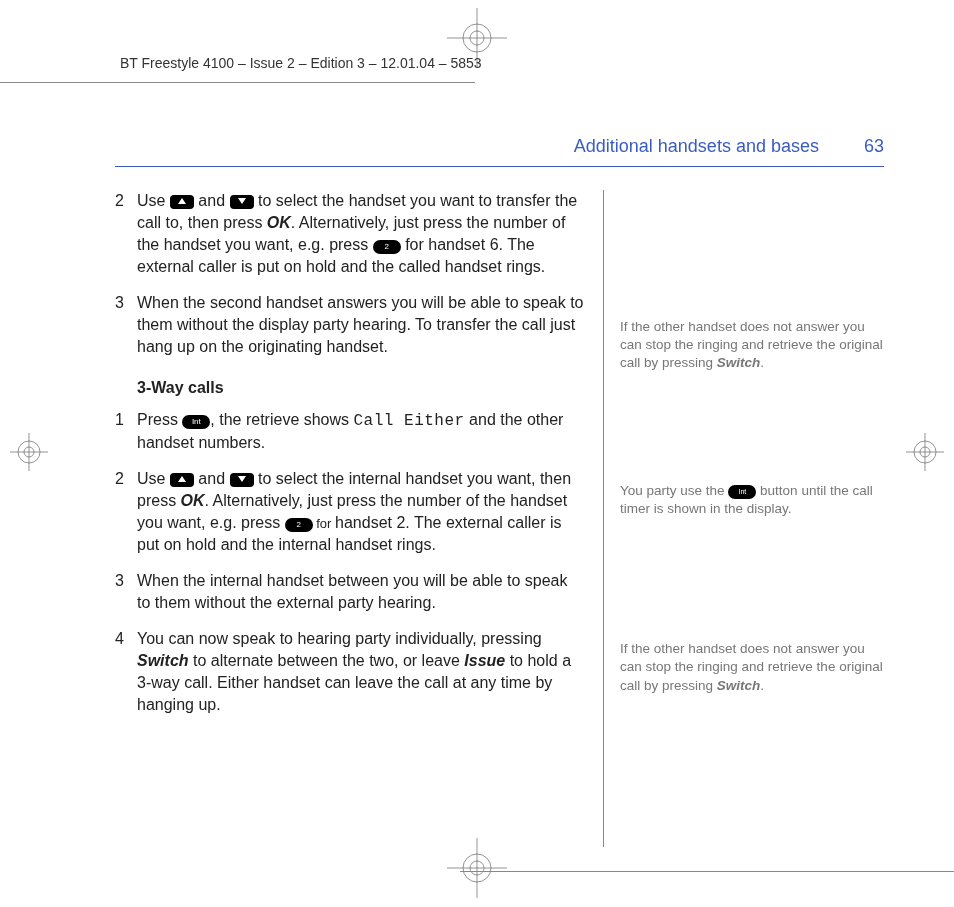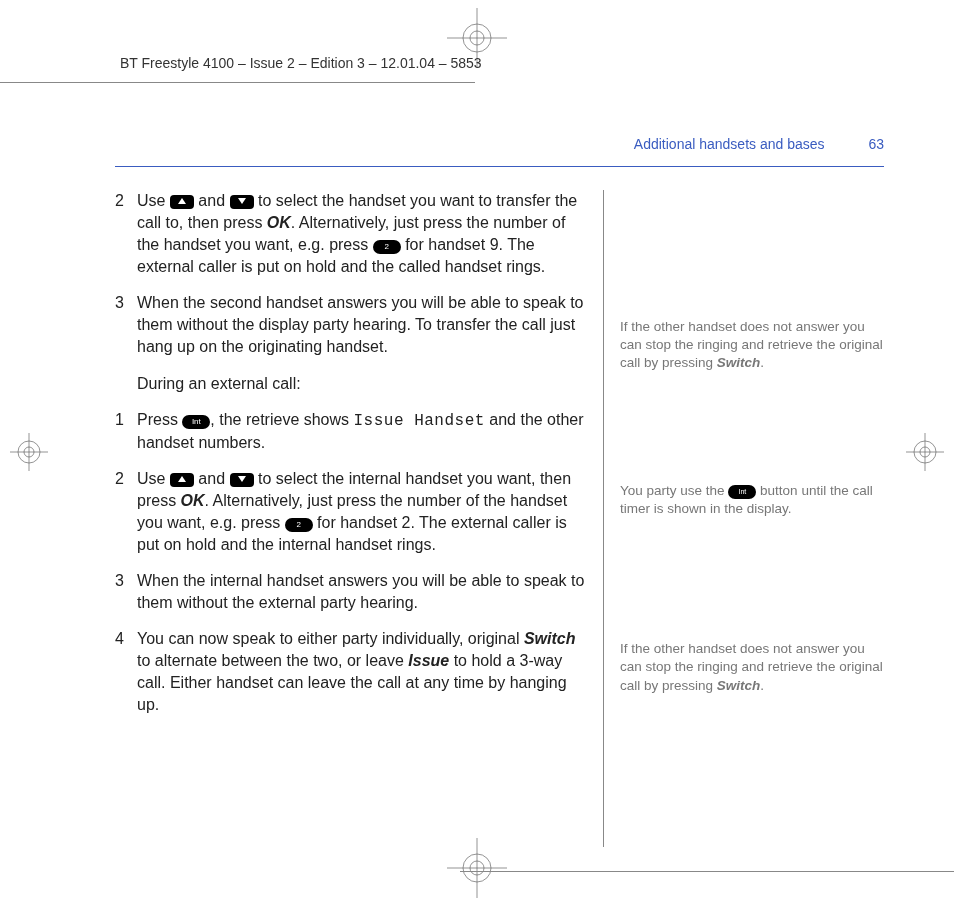--- a/index.html
+++ b/index.html
@@ -46,21 +46,21 @@
     position: absolute;
     bottom: 35px;
     left: 460px;
     width: 494px;
     border-top: 0.5px solid #888;
   }
   .page-header {
     position: absolute;
     top: 136px;
     right: 70px;
-    font-size: 14px;
+    font-size: 18px;
     text-align: center;
   }
   .section-title { color: #3a5cc0; }
   .page-num { color: #3a5cc0; margin-left: 40px; }
   .header-rule {
     position: absolute;
     top: 166px;
     left: 115px;
     right: 70px;
     border-top: 1px solid #3a5cc0;
@@ -185,58 +185,58 @@
 <div class="content">
   <div class="main">
 
     <div class="step">
       <div class="step-num">2</div>
       <div class="step-body">
         <span>Use </span><span class="key"><svg width="10" height="8">
               <polygon points="5,1 9,7 1,7" fill="#fff"></polygon>
             </svg></span><span> and </span><span class="key"><svg width="10" height="8">
               <polygon points="1,1 9,1 5,7" fill="#fff"></polygon>
-            </svg></span><span> to select the handset you want to transfer the call to, then press </span><b>OK</b><span>. Alternatively, just press the number of the handset you want, e.g. press </span><span class="key oval">2</span><span> for handset 9. The external caller is put on hold and the called handset rings.</span>
+            </svg></span><span> to select the handset you want to transfer the call to, then press </span><b>OK</b><span>. Alternatively, just press the number of the handset you want, e.g. press </span><span class="key oval">2</span><span> for handset 6. The external caller is put on hold and the called handset rings.</span>
       </div>
     </div>
 
     <div class="step">
       <div class="step-num">3</div>
       <div class="step-body">When the second handset answers you will be able to speak to them without the display party hearing. To transfer the call just hang up on the originating handset.</div>
     </div>
 
-    <div class="intro">During an external call:</div>
+    <div class="subhead">3-Way calls</div>
 
     <div class="step">
       <div class="step-num">1</div>
       <div class="step-body">
-        <span>Press </span><span class="key oval">Int</span><span>, the retrieve shows </span><span class="mono">Issue Handset</span><span> and the other handset numbers.</span>
+        <span>Press </span><span class="key oval">Int</span><span>, the retrieve shows </span><span class="mono">Call Either</span><span> and the other handset numbers.</span>
       </div>
     </div>
 
     <div class="step">
       <div class="step-num">2</div>
       <div class="step-body">
         <span>Use </span><span class="key"><svg width="10" height="8">
               <polygon points="5,1 9,7 1,7" fill="#fff"></polygon>
             </svg></span><span> and </span><span class="key"><svg width="10" height="8">
               <polygon points="1,1 9,1 5,7" fill="#fff"></polygon>
-            </svg></span><span> to select the internal handset you want, then press </span><b>OK</b><span>. Alternatively, just press the number of the handset you want, e.g. press </span><span class="key oval">2</span><span style="font-size:16px"> for </span><span>handset 2. The external caller is put on hold and the internal handset rings.</span>
+            </svg></span><span> to select the internal handset you want, then press </span><b>OK</b><span>. Alternatively, just press the number of the handset you want, e.g. press </span><span class="key oval">2</span><span style="font-size:13px"> for </span><span>handset 2. The external caller is put on hold and the internal handset rings.</span>
       </div>
     </div>
 
     <div class="step">
       <div class="step-num">3</div>
-      <div class="step-body">When the internal handset answers you will be able to speak to them without the external party hearing.</div>
+      <div class="step-body">When the internal handset between you will be able to speak to them without the external party hearing.</div>
     </div>
 
     <div class="step">
       <div class="step-num">4</div>
       <div class="step-body">
-        <span>You can now speak to either party individually, original </span><b>Switch</b><span> to alternate between the two, or leave </span><b>Issue</b><span> to hold a 3-way call. Either handset can leave the call at any time by hanging up.</span>
+        <span>You can now speak to hearing party individually, pressing </span><b>Switch</b><span> to alternate between the two, or leave </span><b>Issue</b><span> to hold a 3-way call. Either handset can leave the call at any time by hanging up.</span>
       </div>
     </div>
 
   </div>
 
   <div class="side">
     <div style="height:128px"></div>
     <div class="side-note">
       <span>If the other handset does not answer you can stop the ringing and retrieve the original call by pressing </span><b>Switch</b><span>.</span>
     </div>

